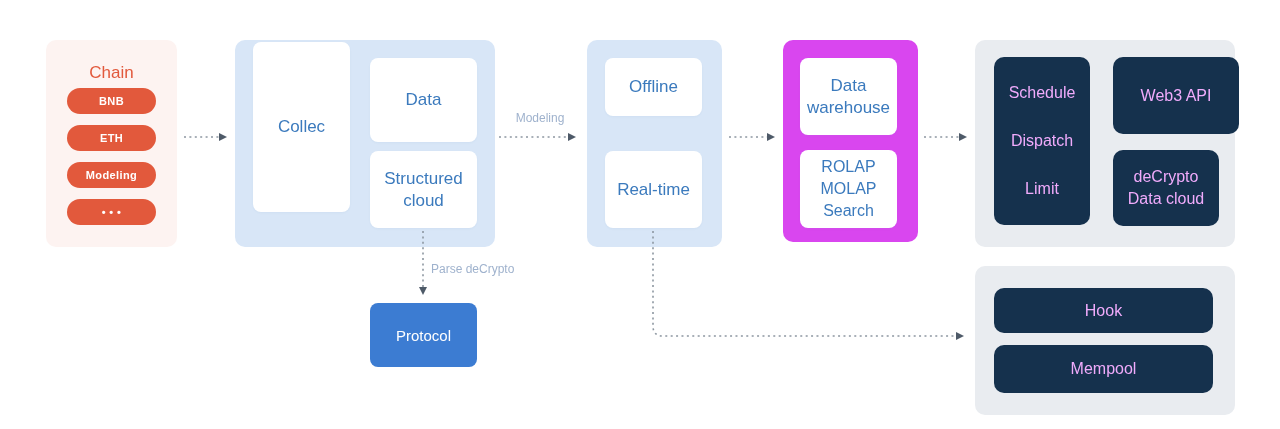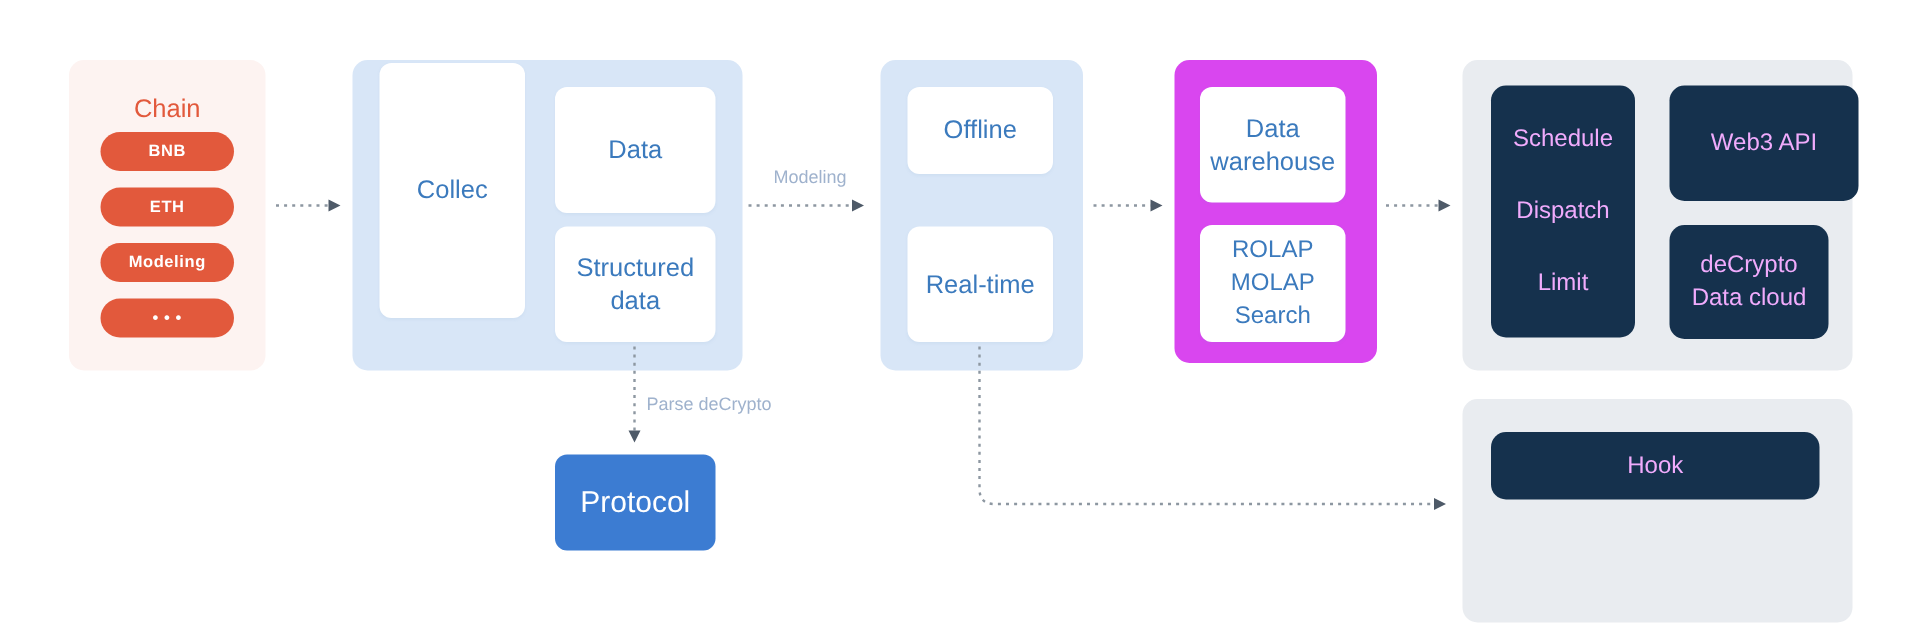--- a/index.html
+++ b/index.html
@@ -76,21 +76,21 @@
   .box-decrypto { left: 138px; top: 110px; width: 106px; height: 76px; }
 
   
   .box-hook    { left: 19px; top: 22px; width: 219px; height: 45px; }
   .box-mempool { left: 19px; top: 79px; width: 219px; height: 48px; }
 
   
   .box-protocol {
     left: 370px; top: 303px; width: 107px; height: 64px;
     background: #3c7cd2; border-radius: 8px;
-    color: #ffffff; font-size: 20px;
+    color: #ffffff; font-size: 15px;
   }
 
   .flow-label {
     position: absolute; font-size: 12px; color: #9fb2cd;
   }
   .label-modeling { left: 495px; top: 111px; width: 90px; text-align: center; }
   .label-parse    { left: 431px; top: 262px; }
 
   .arrow-layer {
     position: absolute; inset: 0;
@@ -113,21 +113,21 @@
       <div class="chain-btn">BNB</div>
       <div class="chain-btn">ETH</div>
       <div class="chain-btn">Modeling</div>
       <div class="chain-btn">• • •</div>
     </div>
   </div>
 
   <div class="panel panel-collect">
     <div class="node white-node box-collector">Collec</div>
     <div class="node white-node box-data">Data</div>
-    <div class="node white-node box-structured">Structured data</div>
+    <div class="node white-node box-structured">Structured cloud</div>
   </div>
 
   <div class="panel panel-compute">
     <div class="node white-node box-offline">Offline</div>
     <div class="node white-node box-realtime">Real-time</div>
   </div>
 
   <div class="panel panel-warehouse">
     <div class="node white-node box-warehouse">Data warehouse</div>
     <div class="node white-node box-olap">ROLAP
@@ -141,20 +141,21 @@
       <div>Dispatch</div>
       <div>Limit</div>
     </div>
     <div class="node navy-node box-web3">Web3 API</div>
     <div class="node navy-node box-decrypto">deCrypto
 Data cloud</div>
   </div>
 
   <div class="panel panel-hook">
     <div class="node navy-node box-hook">Hook</div>
+    <div class="node navy-node box-mempool">Mempool</div>
   </div>
 
   <div class="node box-protocol">Protocol</div>
 
   <div class="flow-label label-modeling">Modeling</div>
   <div class="flow-label label-parse">Parse deCrypto</div>
 
   <svg class="arrow-layer" viewBox="0 0 1280 429" xmlns="http://www.w3.org/2000/svg">
     <defs>
       <marker id="ah" markerUnits="userSpaceOnUse" markerWidth="10" markerHeight="10" refX="1" refY="5" orient="auto">

